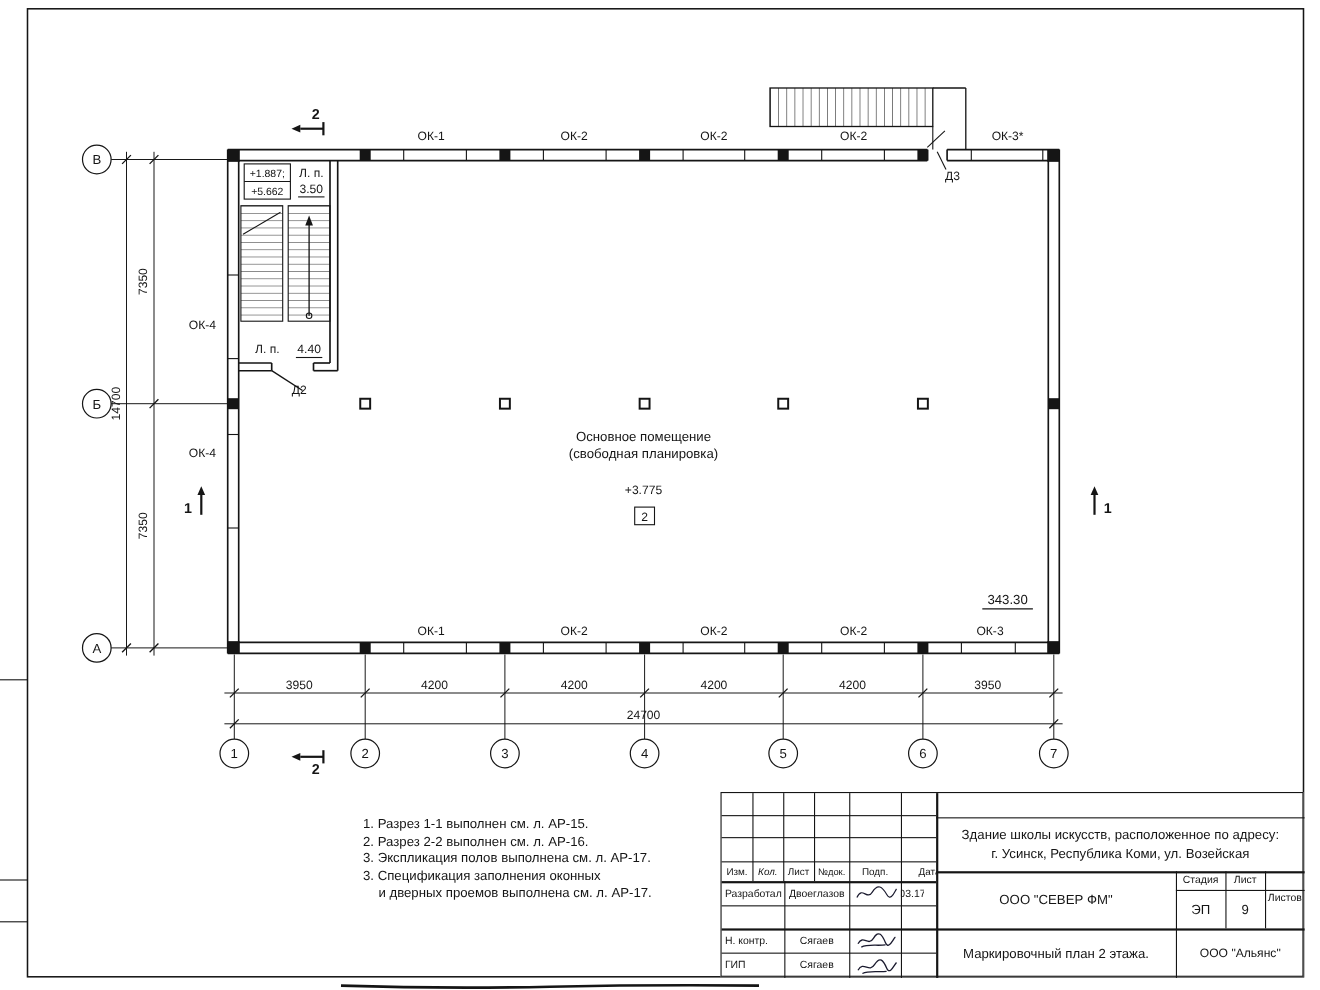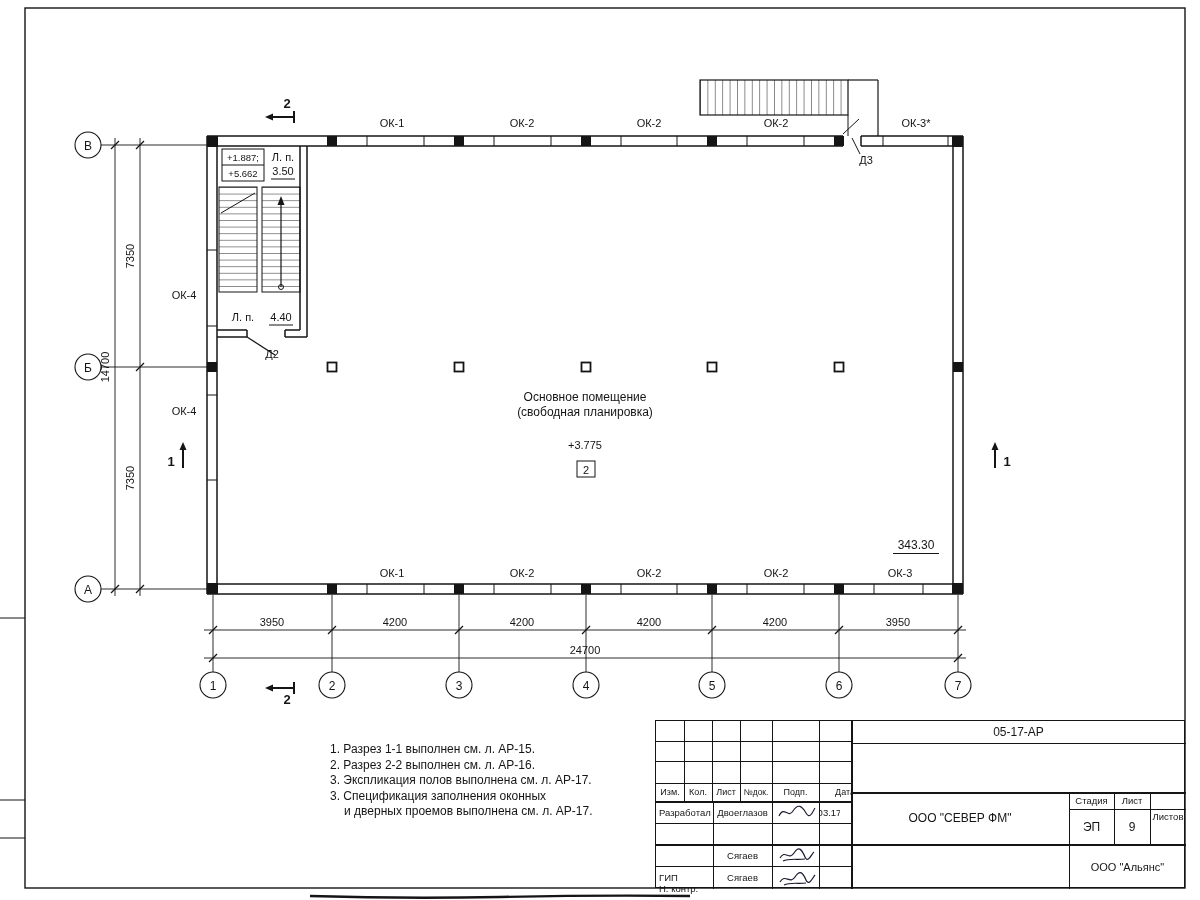--- a/index.html
+++ b/index.html
@@ -309,54 +309,58 @@
     <div class="hl" style="top:62px; left:0; width:195px;"></div>
     <div class="hl th" style="top:80px; left:0; width:195px;"></div>
     <div class="hl" style="top:102px; left:0; width:195px;"></div>
     <div class="hl th" style="top:123px; left:0; width:530px;"></div>
     <div class="hl" style="top:145px; left:0; width:195px;"></div>
     <div class="hl" style="top:22px; left:195px; width:335px;"></div>
     <div class="hl th" style="top:71px; left:195px; width:335px;"></div>
     <div class="hl" style="top:88px; left:413px; width:117px;"></div>
 
     <div class="cell" style="left:0; top:62px; width:28px; height:18px; font-size:9px;">Изм.</div>
-    <div class="cell" style="left:28px; top:62px; width:28px; height:18px; font-size:9px;">Кол.</div>
+    <div class="cell" style="left:28px; top:62px; width:28px; height:18px; font-size:9px;font-style:italic;">Кол.</div>
     <div class="cell" style="left:56px; top:62px; width:28px; height:18px; font-size:9px;">Лист</div>
     <div class="cell" style="left:84px; top:62px; width:32px; height:18px; font-size:8.5px;">№док.</div>
     <div class="cell" style="left:116px; top:62px; width:47px; height:18px; font-size:9px;">Подп.</div>
     <div class="cell" style="left:163px; top:62px; width:32px; height:18px; font-size:9px;padding-left:20px;">Дата</div>
 
     <div class="cell start" style="left:0; top:80px; width:57px; height:22px; font-size:9.5px;">Разработал</div>
     <div class="cell" style="left:57px; top:80px; width:59px; height:22px; font-size:9.5px;">Двоеглазов</div>
     <div class="cell" style="left:116px; top:80px; width:47px; height:22px;">
       <svg width="42" height="18" viewBox="0 0 42 18">
         <path d="M4 13 C9 2, 13 16, 18 8 S27 3, 31 10 S38 8, 40 5" stroke="#1a1a2e" stroke-width="1.1" fill="none"></path>
       </svg>
     </div>
     <div class="cell" style="left:163px; top:80px; width:21px; height:22px; font-size:9.5px;">03.17</div>
 
-    <div class="cell start" style="left:0; top:123px; width:57px; height:22px; font-size:9.5px;margin-top:33px;">Н. контр.</div>
+    <div class="cell start" style="left:0; top:123px; width:57px; height:22px; font-size:9.5px;">Н. контр.</div>
     <div class="cell" style="left:57px; top:123px; width:59px; height:22px; font-size:9.5px;">Сягаев</div>
     <div class="cell" style="left:116px; top:123px; width:47px; height:22px;">
       <svg width="42" height="18" viewBox="0 0 42 18">
         <path d="M5 12 C10 3, 14 15, 19 7 S27 4, 30 11 S37 7, 39 6 M8 15 C14 12, 22 14, 30 13" stroke="#1a1a2e" stroke-width="1.2" fill="none"></path>
       </svg>
     </div>
 
     <div class="cell start" style="left:0; top:145px; width:57px; height:23px; font-size:9.5px;">ГИП</div>
     <div class="cell" style="left:57px; top:145px; width:59px; height:23px; font-size:9.5px;">Сягаев</div>
     <div class="cell" style="left:116px; top:145px; width:47px; height:23px;">
       <svg width="42" height="18" viewBox="0 0 42 18">
         <path d="M5 13 C10 4, 15 16, 20 8 S28 4, 31 11 S38 8, 40 6 M9 16 C15 13, 23 15, 31 14" stroke="#1a1a2e" stroke-width="1.2" fill="none"></path>
       </svg>
     </div>
 
-    <div class="cell big" style="left:195px; top:0; width:335px; height:22px;">05-17-АР</div>
+    <div class="cell big col" style="left:195px; top:22px; width:335px; height:49px;">
+      <div>Здание школы искусств, расположенное по адресу:</div>
+      <div>г. Усинск, Республика Коми, ул. Возейская</div>
+    </div>
     <div class="cell big" style="left:195px; top:71px; width:218px; height:52px;">ООО "СЕВЕР ФМ"</div>
     <div class="cell" style="left:413px; top:71px; width:45px; height:17px; font-size:9.5px;">Стадия</div>
     <div class="cell" style="left:458px; top:71px; width:36px; height:17px; font-size:9.5px;">Лист</div>
     <div class="cell" style="left:494px; top:71px; width:36px; height:17px; font-size:9.5px;margin-top:16px;">Листов</div>
     <div class="cell big" style="left:413px; top:88px; width:45px; height:35px;">ЭП</div>
     <div class="cell big" style="left:458px; top:88px; width:36px; height:35px;">9</div>
+    <div class="cell big" style="left:195px; top:123px; width:218px; height:45px;">Маркировочный план 2 этажа.</div>
     <div class="cell" style="left:413px; top:123px; width:117px; height:45px; font-size:11px;">ООО "Альянс"</div>
   </div>
 
 </div>
 
 </body></html>

